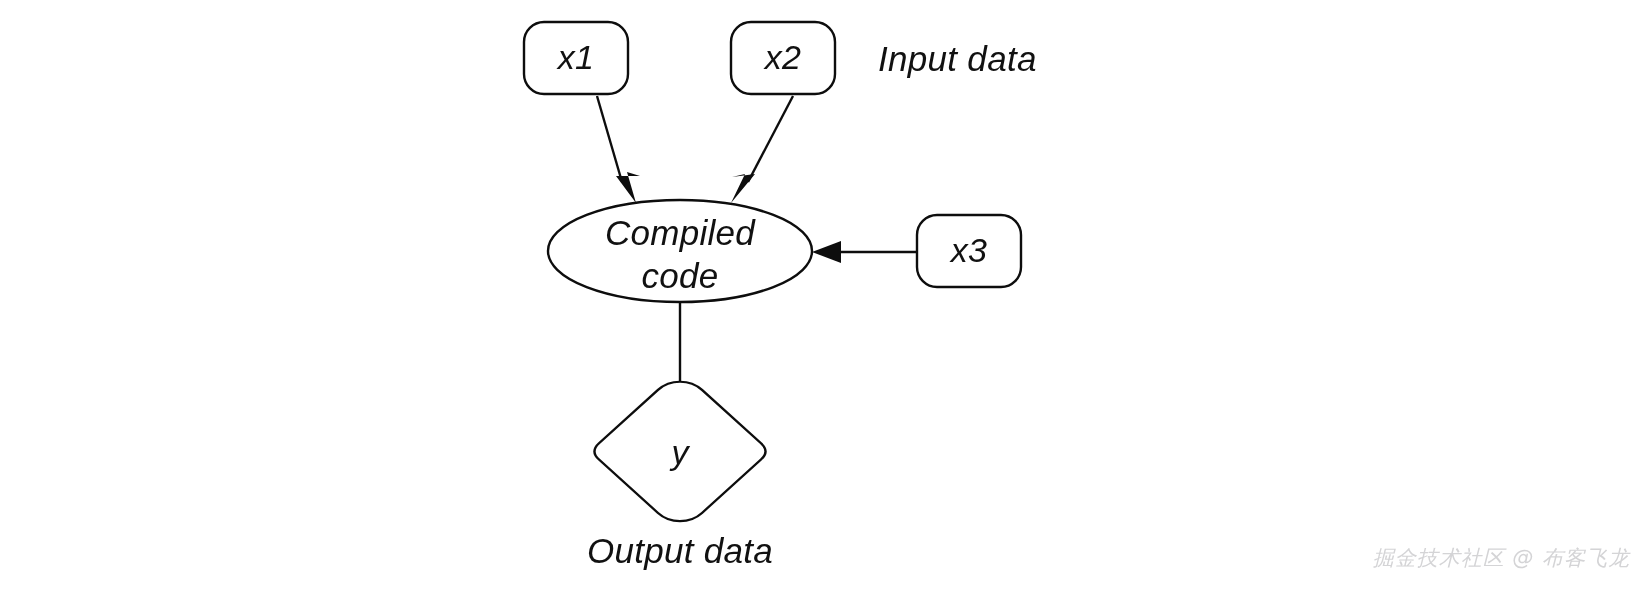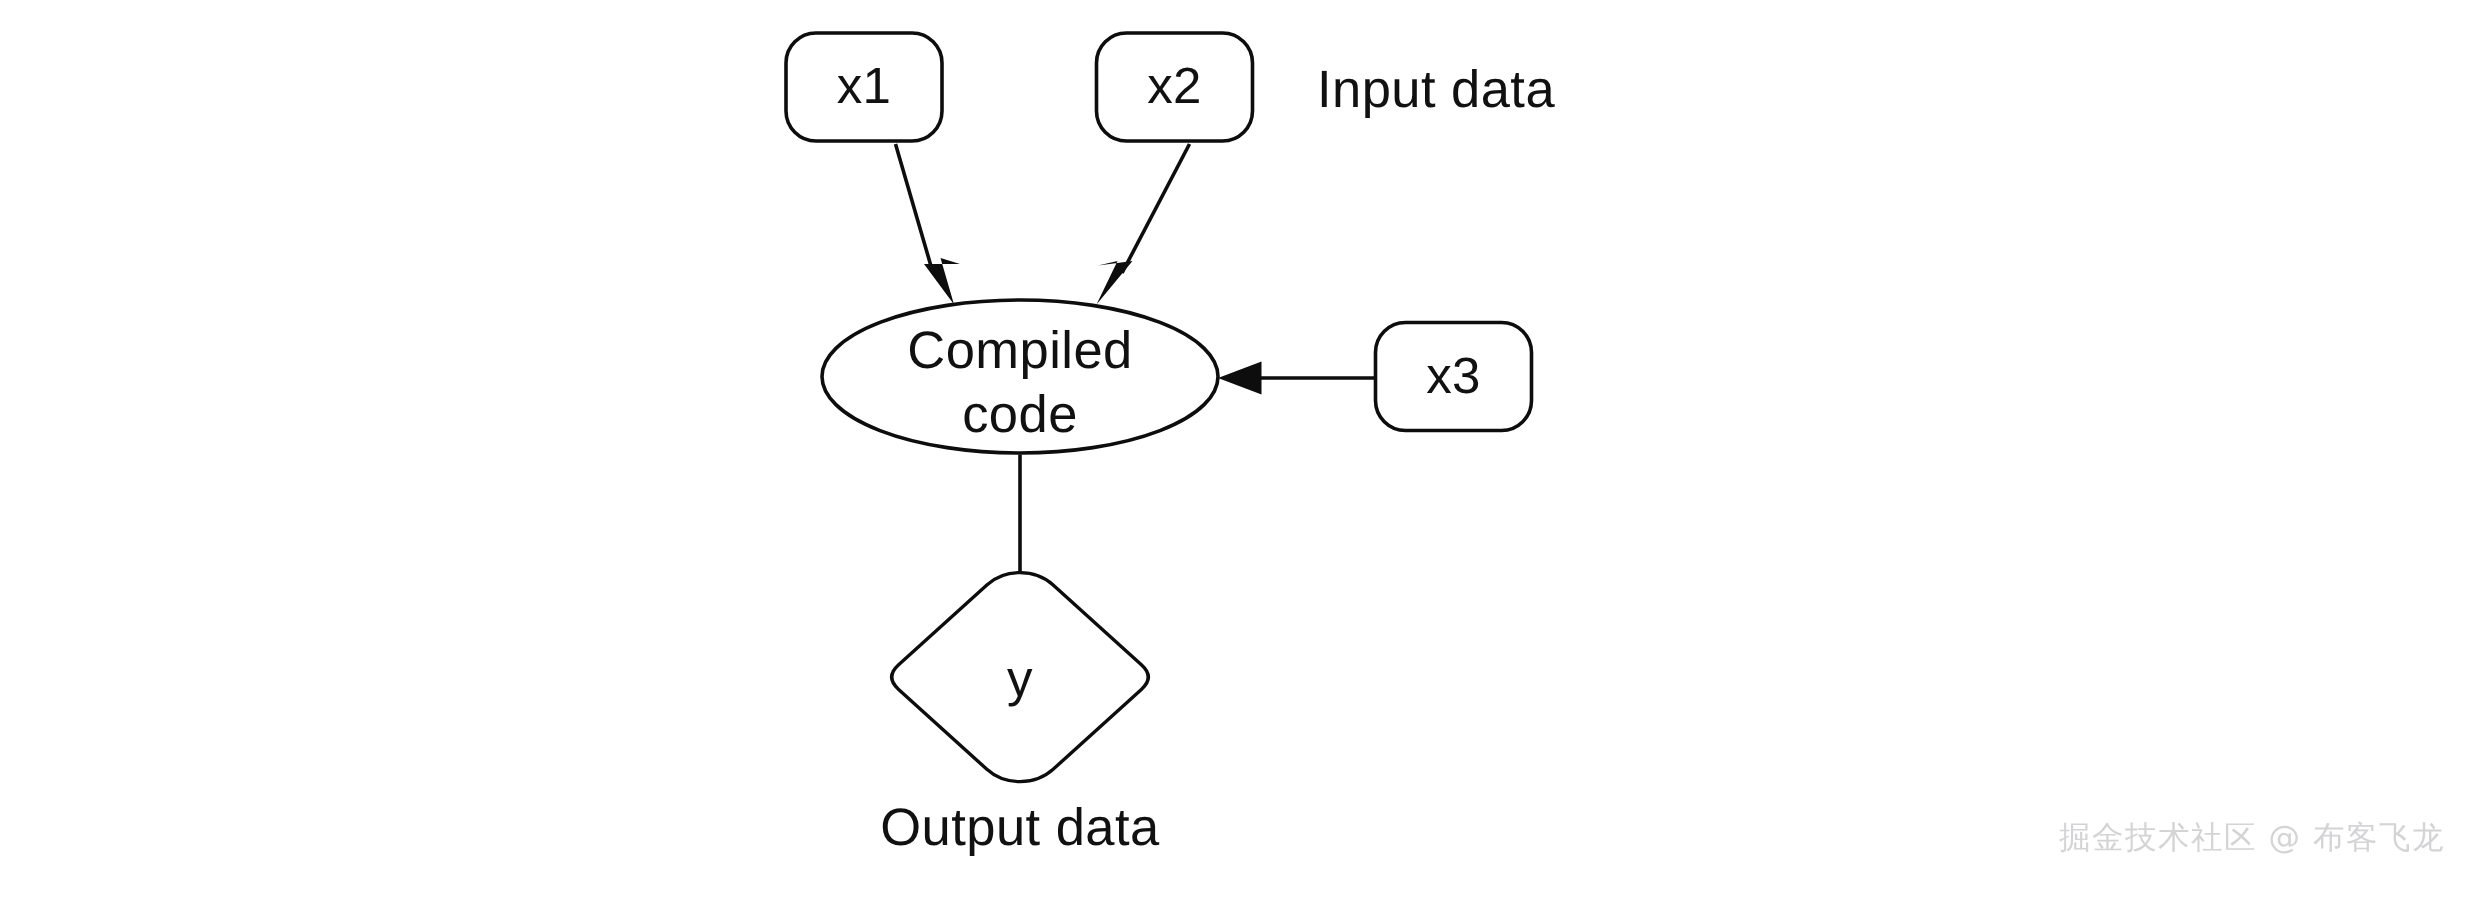--- a/index.html
+++ b/index.html
@@ -9,20 +9,21 @@
   }
   body {
     font-family: "Liberation Sans", sans-serif;
   }
   #canvas {
     position: relative;
     width: 1650px;
     height: 615px;
     background: #ffffff;
     overflow: hidden;
+    font-style: italic;
   }
   #diagram-svg {
     position: absolute;
     left: 0;
     top: 0;
     width: 1650px;
     height: 615px;
   }
   .node-shape {
     fill: #ffffff;

